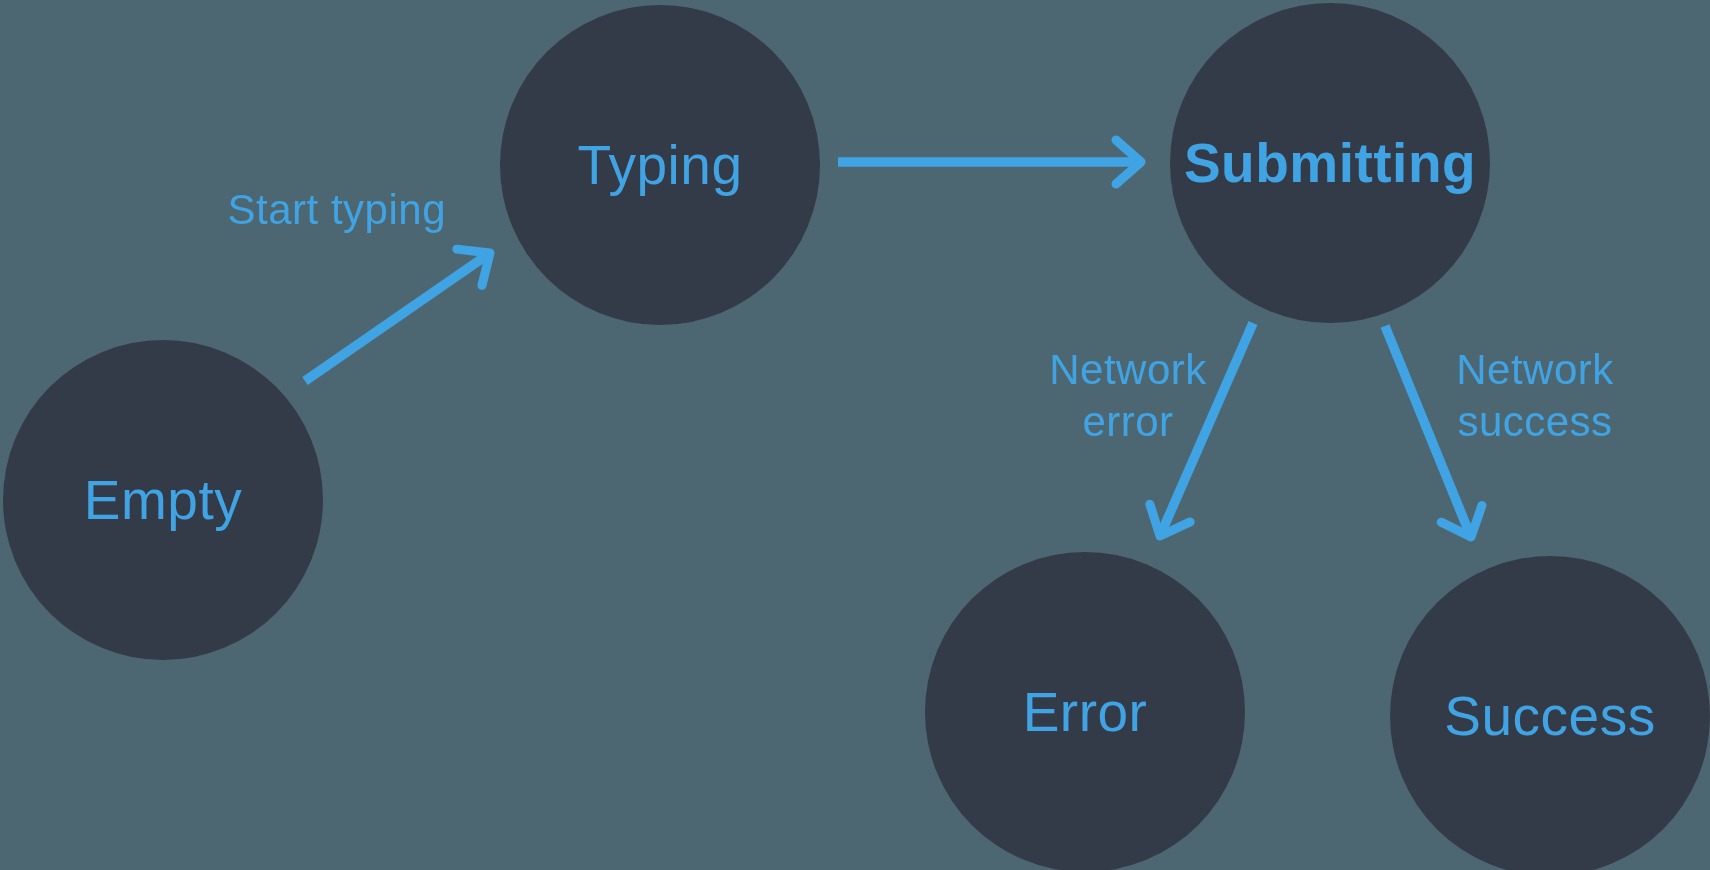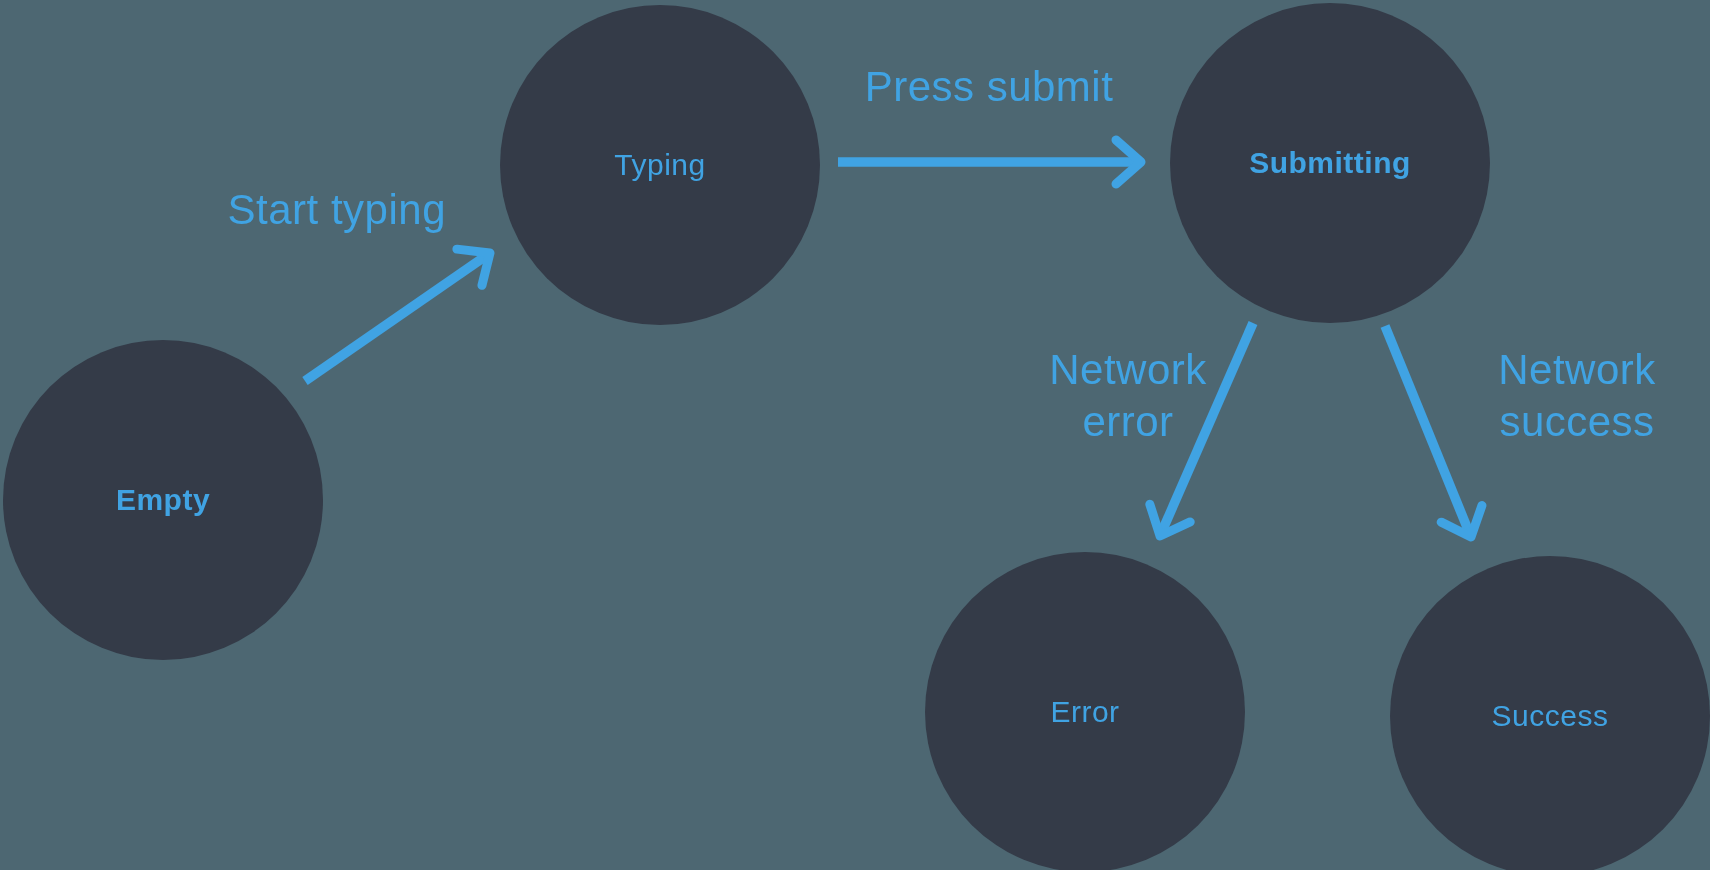--- a/index.html
+++ b/index.html
@@ -43,42 +43,42 @@
     width: 320px;
     height: 320px;
     border-radius: 50%;
     background: var(--node-fill);
     display: flex;
     align-items: center;
     justify-content: center;
   }
   .node-label {
     color: var(--accent);
-    font-size: 30px;
+    font-size: 55px;
     letter-spacing: 0.5px;
     white-space: nowrap;
   }
-  .node-empty      { left: 3px;    top: 340px; font-weight: bold; }
+  .node-empty      { left: 3px;    top: 340px; }
   .node-typing     { left: 500px;  top: 5px;   }
   .node-submitting { left: 1170px; top: 3px; font-weight: bold;   }
   .node-error      { left: 925px;  top: 552px; }
   .node-success    { left: 1390px; top: 556px; }
 
   .edge-label {
     position: absolute;
     color: var(--accent);
     font-size: 42px;
     line-height: 52px;
     letter-spacing: 0.5px;
     text-align: center;
   }
   .label-start-typing    { left: 206px;  top: 184px; width: 240px; text-align: right; }
   .label-press-submit    { left: 829px;  top: 64px;  width: 320px; line-height: 46px; }
   .label-network-error   { left: 1008px;  top: 344px; width: 240px; }
-  .label-network-success { left: 1457px; top: 344px; width: 240px; }
+  .label-network-success { left: 1415px; top: 344px; width: 240px; }
 </style>
 </head>
 <body>
 
 <div class="canvas">
 
   <svg class="edges-layer" viewBox="0 0 1710 870" xmlns="http://www.w3.org/2000/svg">
     <defs>
       <marker id="chevron" markerUnits="userSpaceOnUse" markerWidth="60" markerHeight="60" refX="30" refY="30" orient="auto">
         <path class="arrowhead-path" d="M 5 8 L 30 30 L 5 52"></path>
@@ -113,19 +113,18 @@
   <div class="node node-error">
     <span class="node-label">Error</span>
   </div>
 
   <div class="node node-success">
     <span class="node-label">Success</span>
   </div>
 
   <div class="edge-label label-start-typing">Start typing</div>
 
-  <div class="edge-label label-press-submit">Press submit</div>
 
   <div class="edge-label label-network-error">Network error</div>
 
   <div class="edge-label label-network-success">Network success</div>
 
 </div>
 
 </body></html>

